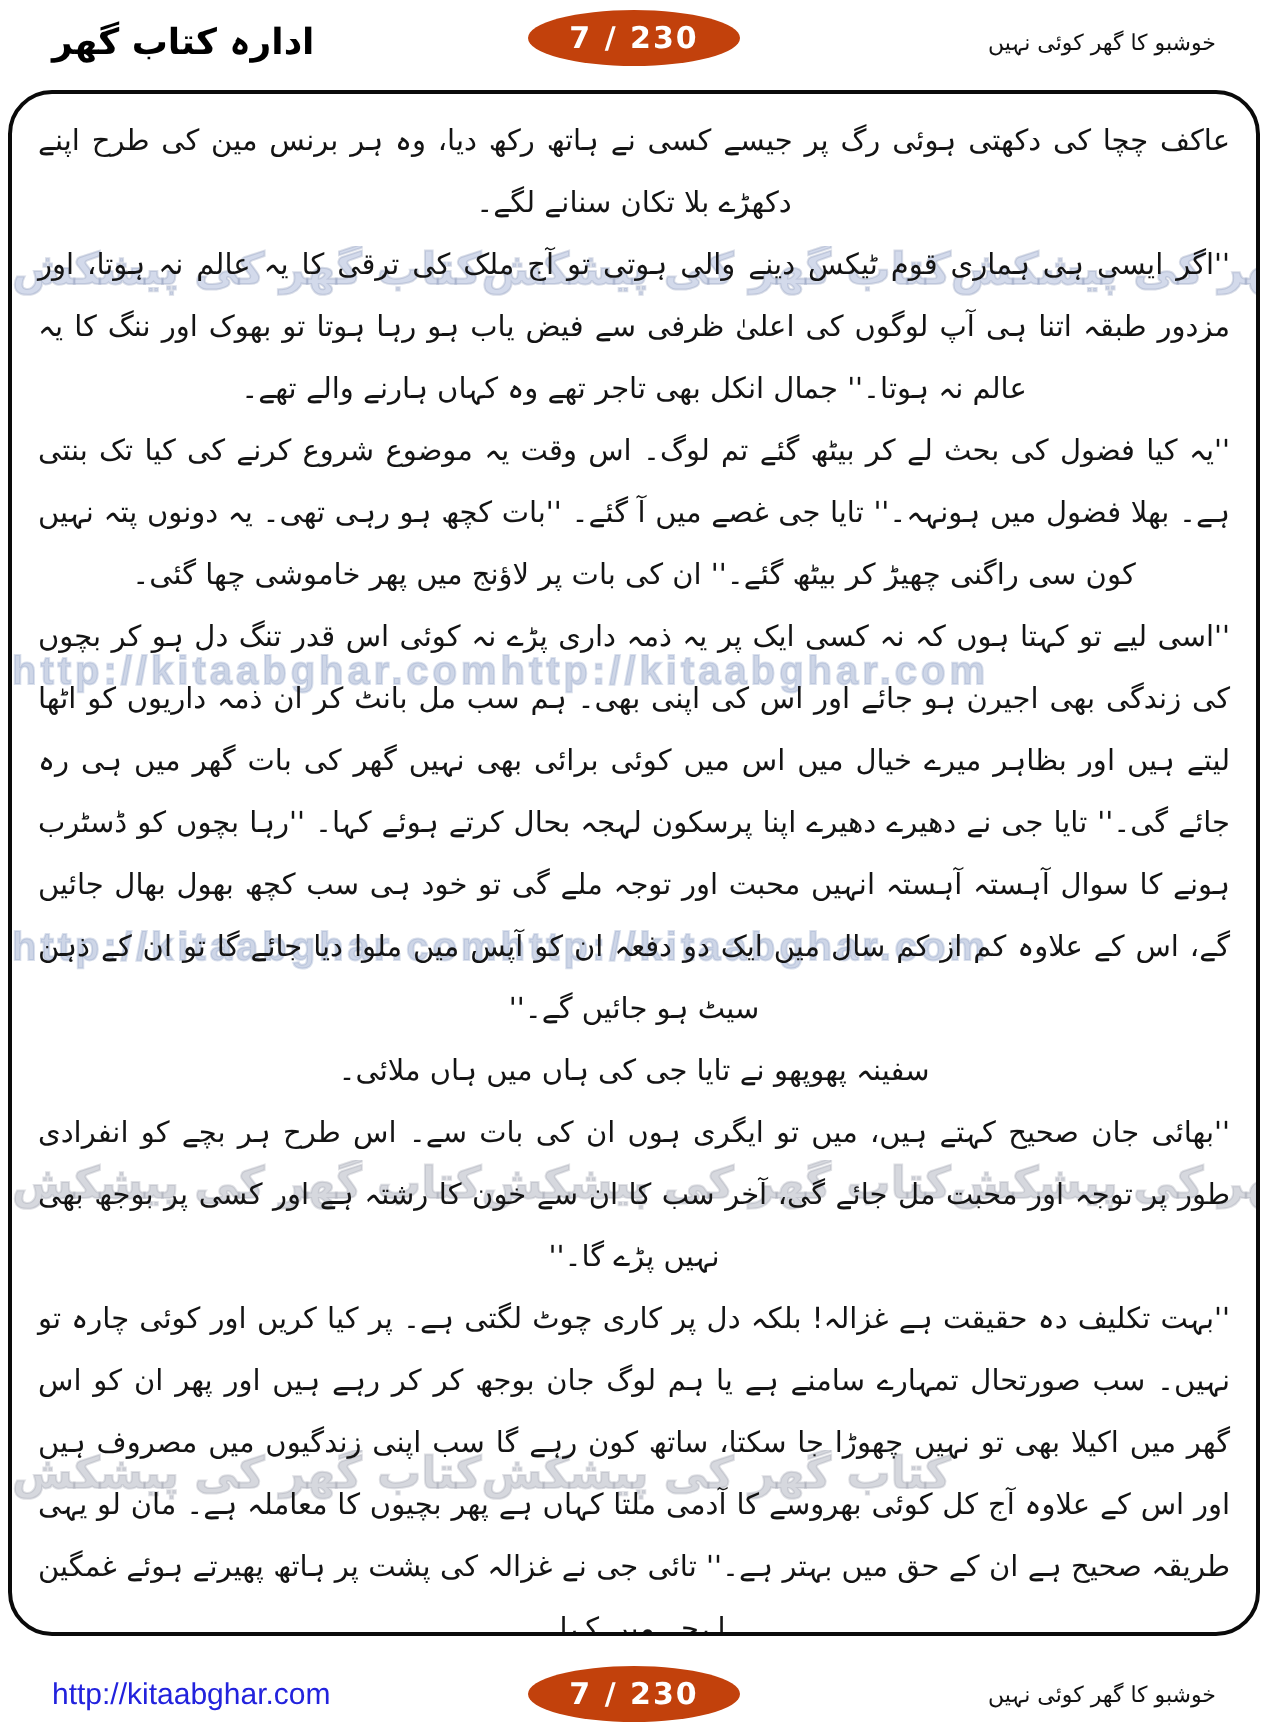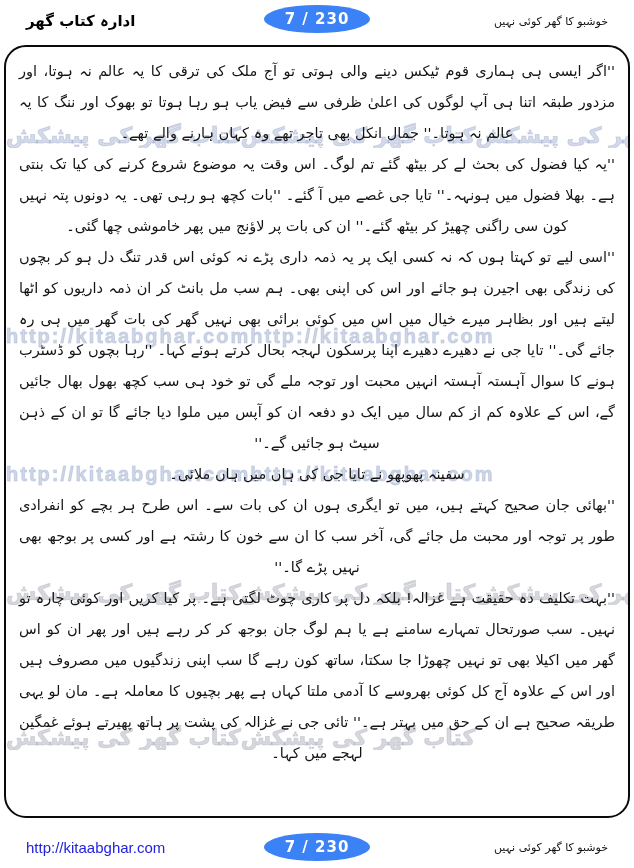--- a/index.html
+++ b/index.html
@@ -26,41 +26,41 @@
   .bar.header { top: 0; }
   .bar.footer { bottom: 0; }
 
   .urdu {
     direction: rtl;
     unicode-bidi: embed;
     font-family: "DejaVu Sans", "Liberation Sans", sans-serif;
   }
   .publisher {
     font-weight: bold;
-    font-size: 15px;
+    font-size: 18px;
     color: #000000;
   }
   .book-title {
     font-size: 11px;
     color: #111111;
   }
   .site-link {
     color: #2222dd;
     font-size: 15px;
     text-decoration: none;
     font-family: "Liberation Sans", sans-serif;
   }
 
   .page-badge {
     position: absolute;
     left: 50%;
     transform: translateX(-50%);
     width: 106px;
     height: 28px;
-    background: #3b82f6;
+    background: #c2410c;
     border-radius: 50%;
     color: #ffffff;
     font-weight: bold;
     font-size: 15px;
     letter-spacing: 1px;
     display: flex;
     align-items: center;
     justify-content: center;
     font-family: "DejaVu Sans", sans-serif;
   }
@@ -162,20 +162,21 @@
         <span class="wm wm-urdu wm-gray">کتاب گھر کی پیشکش</span>
         <span class="wm wm-urdu wm-gray">کتاب گھر کی پیشکش</span>
       </div>
       <div class="wm-row" style="top: 650px;">
         <span class="wm wm-urdu wm-gray">کتاب گھر کی پیشکش</span>
         <span class="wm wm-urdu wm-gray">کتاب گھر کی پیشکش</span>
       </div>
     </div>
 
     <div class="text-layer urdu">
+      <p>عاکف چچا کی دکھتی ہوئی رگ پر جیسے کسی نے ہاتھ رکھ دیا، وہ ہر برنس مین کی طرح اپنے دکھڑے بلا تکان سنانے لگے۔</p>
       <p>''اگر ایسی ہی ہماری قوم ٹیکس دینے والی ہوتی تو آج ملک کی ترقی کا یہ عالم نہ ہوتا، اور مزدور طبقہ اتنا ہی آپ لوگوں کی اعلیٰ ظرفی سے فیض یاب ہو رہا ہوتا تو بھوک اور ننگ کا یہ عالم نہ ہوتا۔'' جمال انکل بھی تاجر تھے وہ کہاں ہارنے والے تھے۔</p>
       <p>''یہ کیا فضول کی بحث لے کر بیٹھ گئے تم لوگ۔ اس وقت یہ موضوع شروع کرنے کی کیا تک بنتی ہے۔ بھلا فضول میں ہونہہ۔'' تایا جی غصے میں آ گئے۔ ''بات کچھ ہو رہی تھی۔ یہ دونوں پتہ نہیں کون سی راگنی چھیڑ کر بیٹھ گئے۔'' ان کی بات پر لاؤنج میں پھر خاموشی چھا گئی۔</p>
       <p>''اسی لیے تو کہتا ہوں کہ نہ کسی ایک پر یہ ذمہ داری پڑے نہ کوئی اس قدر تنگ دل ہو کر بچوں کی زندگی بھی اجیرن ہو جائے اور اس کی اپنی بھی۔ ہم سب مل بانٹ کر ان ذمہ داریوں کو اٹھا لیتے ہیں اور بظاہر میرے خیال میں اس میں کوئی برائی بھی نہیں گھر کی بات گھر میں ہی رہ جائے گی۔'' تایا جی نے دھیرے دھیرے اپنا پرسکون لہجہ بحال کرتے ہوئے کہا۔ ''رہا بچوں کو ڈسٹرب ہونے کا سوال آہستہ آہستہ انہیں محبت اور توجہ ملے گی تو خود ہی سب کچھ بھول بھال جائیں گے، اس کے علاوہ کم از کم سال میں ایک دو دفعہ ان کو آپس میں ملوا دیا جائے گا تو ان کے ذہن سیٹ ہو جائیں گے۔''</p>
       <p>سفینہ پھوپھو نے تایا جی کی ہاں میں ہاں ملائی۔</p>
       <p>''بھائی جان صحیح کہتے ہیں، میں تو ایگری ہوں ان کی بات سے۔ اس طرح ہر بچے کو انفرادی طور پر توجہ اور محبت مل جائے گی، آخر سب کا ان سے خون کا رشتہ ہے اور کسی پر بوجھ بھی نہیں پڑے گا۔''</p>
       <p>''بہت تکلیف دہ حقیقت ہے غزالہ! بلکہ دل پر کاری چوٹ لگتی ہے۔ پر کیا کریں اور کوئی چارہ تو نہیں۔ سب صورتحال تمہارے سامنے ہے یا ہم لوگ جان بوجھ کر کر رہے ہیں اور پھر ان کو اس گھر میں اکیلا بھی تو نہیں چھوڑا جا سکتا، ساتھ کون رہے گا سب اپنی زندگیوں میں مصروف ہیں اور اس کے علاوہ آج کل کوئی بھروسے کا آدمی ملتا کہاں ہے پھر بچیوں کا معاملہ ہے۔ مان لو یہی طریقہ صحیح ہے ان کے حق میں بہتر ہے۔'' تائی جی نے غزالہ کی پشت پر ہاتھ پھیرتے ہوئے غمگین لہجے میں کہا۔</p>
 
     </div>
   </div>
 

